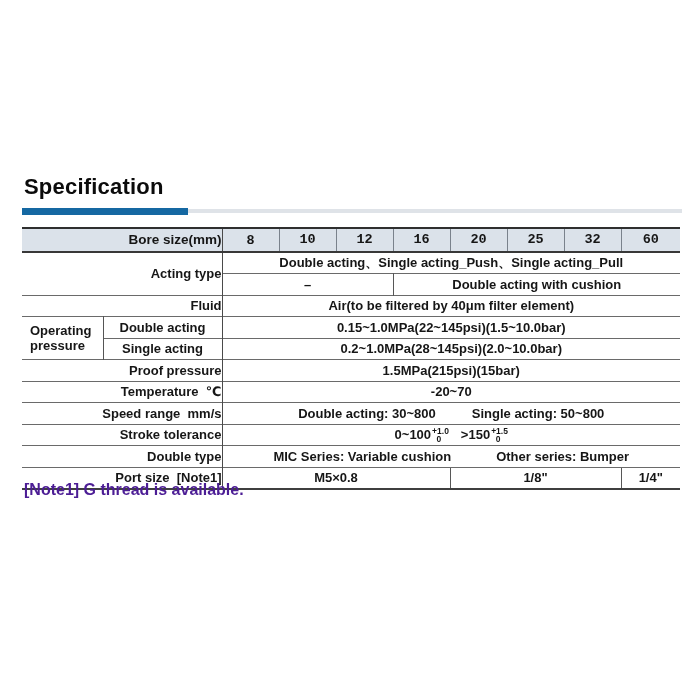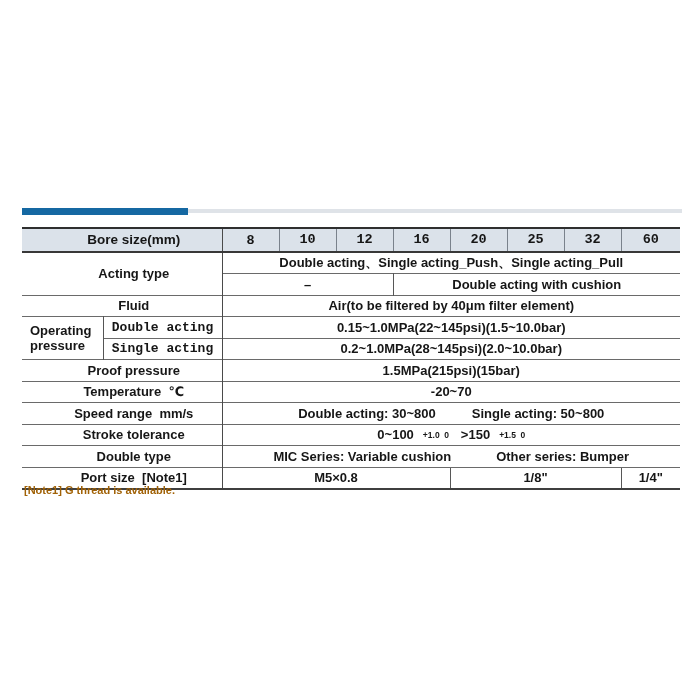--- a/index.html
+++ b/index.html
@@ -27,44 +27,45 @@
   .spec td{
     padding:0;height:20.5px;vertical-align:middle;text-align:center;
     font-size:13px;font-weight:bold;color:#161616;
     border-top:1.5px solid #6a6a6a;overflow:hidden;white-space:nowrap;
   }
   .spec tr.hdr td{
     height:21.5px;background:var(--header-bg,#dbe2ea);
     border-bottom:2.2px solid #383838;font-size:13.5px;
   }
   .spec td.lab{
-    text-align:center;padding-left:24px;white-space:pre;
+    text-align:right;padding-left:24px;white-space:pre;
     border-right:1.6px solid #4a4a4a;
   }
   .spec td.opl{border-right:1.5px solid #555;text-align:left;padding-left:8px;line-height:15px;margin-left:25px;}
-  .spec td.sublab{border-right:1.6px solid #4a4a4a;font-family:Liberation Mono, monospace;}
+  .spec td.sublab{border-right:1.6px solid #4a4a4a;}
   .spec td.vl{border-left:1.5px solid #575757;}
   .spec td.vr{border-right:1.5px solid #575757;}
   .spec tr.hdr td.bore + td.bore{border-left:1.4px solid #7a828c;font-family:Liberation Mono, monospace;}
   .ml26{margin-left:36px;}
   .ml45{margin-left:45px;margin-top:36px;}
   .tol{
-    display:inline-flex;flex-direction:row;align-items:flex-start;
+    display:inline-flex;flex-direction:column;align-items:flex-start;
     font-size:8.5px;line-height:8px;font-weight:bold;vertical-align:middle;
-    margin-left:9px;margin-top:-2px;
+    margin-left:1px;margin-top:-2px;
   }
   .tol .lower{padding-left:4.5px;}
   .tolgap{display:inline-block;width:12px;}
-  .notes{position:absolute;left:24px;top:481px;font-size:11px;font-weight:bold;line-height:18px;color:#a16207;}
+  .notes{position:absolute;left:24px;top:481px;font-size:16px;font-weight:bold;line-height:18px;color:#4c1d95;}
 </style>
 </head>
 <body>
 
 <div class="page">
 
+  <h1 class="title">Specification</h1>
   <div class="rule-blue"></div>
   <div class="rule-gray"></div>
 
   <table class="spec">
     <colgroup>
       <col style="width:81px">
         <col style="width:119px">
       <col style="width:57px">
         <col style="width:57px">
         <col style="width:57px">

